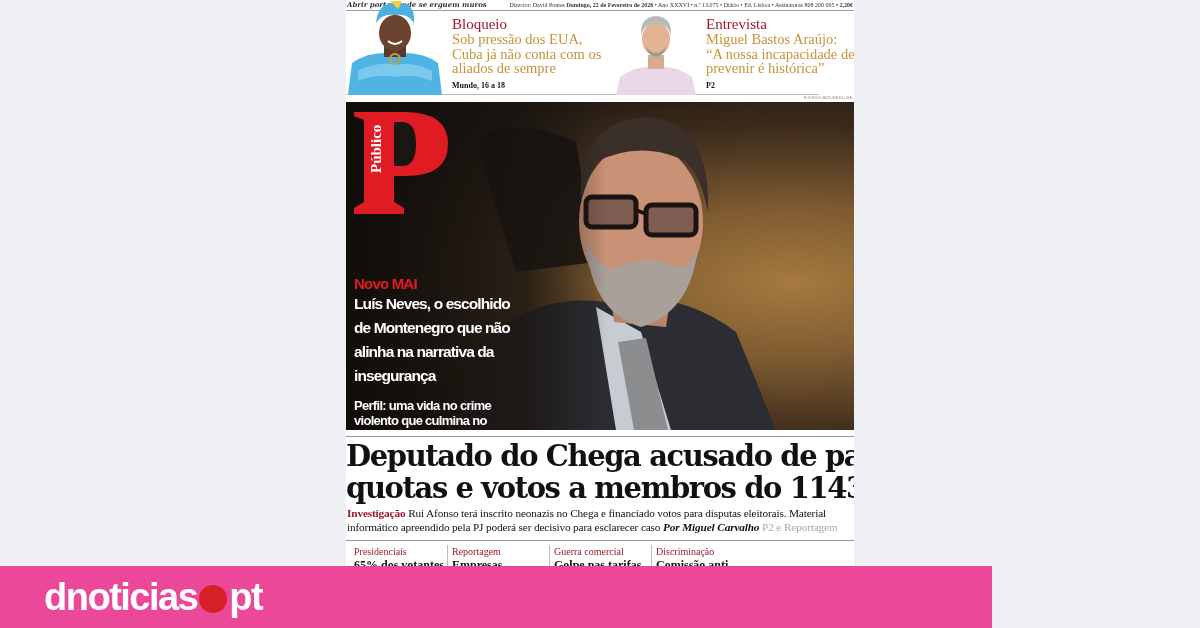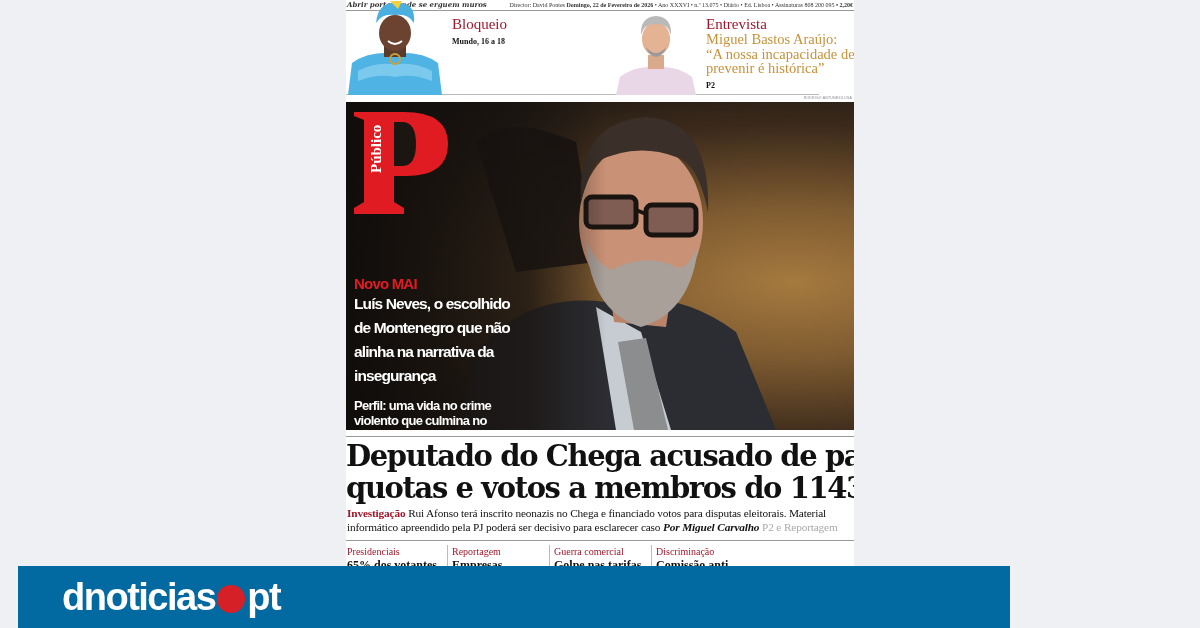--- a/index.html
+++ b/index.html
@@ -42,27 +42,27 @@
   
   .main-rule { position: absolute; left: 0; top: 436px; width: 508px; height: 1px; background: #999; }
   .main-headline { position: absolute; left: 0; top: 440px; width: 508px; font-family: "DejaVu Serif", serif; font-weight: bold; font-size: 29px; line-height: 32px; letter-spacing: -1.4px; color: #111; white-space: nowrap; }
   .main-lede { position: absolute; left: 1px; top: 507px; width: 508px; font-family: "Liberation Serif", serif; font-size: 11.3px; line-height: 13.5px; color: #111; letter-spacing: -0.15px; }
   .main-lede .k { color: #a3162a; font-weight: bold; }
   .main-lede .by { font-style: italic; font-weight: bold; text-align: right; }
   .main-lede .ref { color: #aaa; }
   .bottom-rule { position: absolute; left: 0; top: 540px; width: 508px; height: 1px; background: #999; }
 
   .sections { position: absolute; left: 0; top: 545px; width: 508px; height: 30px; }
-  .section { position: absolute; top: 0; height: 30px; padding-left: 1px; }
+  .section { position: absolute; top: 0; height: 30px; padding-left: 8px; }
   .section + .section { border-left: 1px solid #bbb; padding-left: 4px; }
   .section-kicker { color: #a3162a; font-family: "Liberation Serif", serif; font-size: 10px; line-height: 13px; white-space: nowrap; }
   .section-head { font-family: "Liberation Serif", serif; font-weight: bold; font-size: 12px; line-height: 14px; white-space: nowrap; color: #111; }
 
   
-  .banner { position: absolute; left: 0; top: 566px; width: 992px; height: 62px; background: #0369a1; margin-left: 18px; }
+  .banner { position: absolute; left: 0; top: 566px; width: 992px; height: 62px; background: #ec4899; }
   .brand { position: absolute; left: 44px; top: 9px; height: 44px; display: flex; align-items: center; color: #fff; font-family: "Liberation Sans", sans-serif; font-weight: bold; font-size: 38px; letter-spacing: -1.5px; }
   .brand .dot { display: inline-block; width: 28px; height: 28px; border-radius: 50%; background: #d62027; margin: 4px 2px 0 2px; }
 </style>
 </head>
 <body>
 
 <div class="page">
 
   <div class="topline">
     <span class="slogan">Abrir portas onde se erguem muros</span>
@@ -82,20 +82,21 @@
         <path d="M10 70 Q30 60 47 64 Q64 60 84 70 L84 80 Q64 72 47 76 Q30 72 10 80 Z" fill="#8fd3f2" opacity=".7"></path>
         <rect x="36" y="40" width="22" height="16" fill="#5a3a2a"></rect>
         <ellipse cx="47" cy="32" rx="16" ry="18" fill="#6b4330"></ellipse>
         <path d="M28 22 Q30 0 50 2 Q68 2 66 22 Q60 12 47 14 Q34 12 28 22 Z" fill="#4bb0e0"></path>
         <path d="M42 0 L54 0 L50 8 Z" fill="#f2d23a"></path>
         <path d="M40 40 Q47 46 54 40" stroke="#fff" stroke-width="2" fill="none"></path>
         <circle cx="47" cy="58" r="5" fill="none" stroke="#c9a03a" stroke-width="2"></circle>
       </svg>
       <div class="teaser-text" style="left:106px;width:150px;">
         <div class="kicker">Bloqueio</div>
+        <div class="teaser-headline">Sob pressão dos EUA, Cuba já não conta com os aliados de sempre</div>
         <div class="teaser-ref">Mundo, 16 a 18</div>
       </div>
     </div>
 
     <div class="teaser" style="left:254px;width:254px;">
       <svg class="teaser-photo" style="left:14px;" width="84" height="84" viewBox="0 0 84 84">
         <path d="M2 84 L6 66 Q22 54 42 56 Q62 54 78 66 L82 84 Z" fill="#e9d6e6"></path>
         <rect x="34" y="44" width="16" height="14" fill="#d9a98c"></rect>
         <ellipse cx="42" cy="28" rx="14" ry="17" fill="#e3b394"></ellipse>
         <path d="M27 24 Q26 6 42 5 Q58 6 57 24 Q54 12 42 13 Q30 12 27 24 Z" fill="#b9b9b9"></path>

